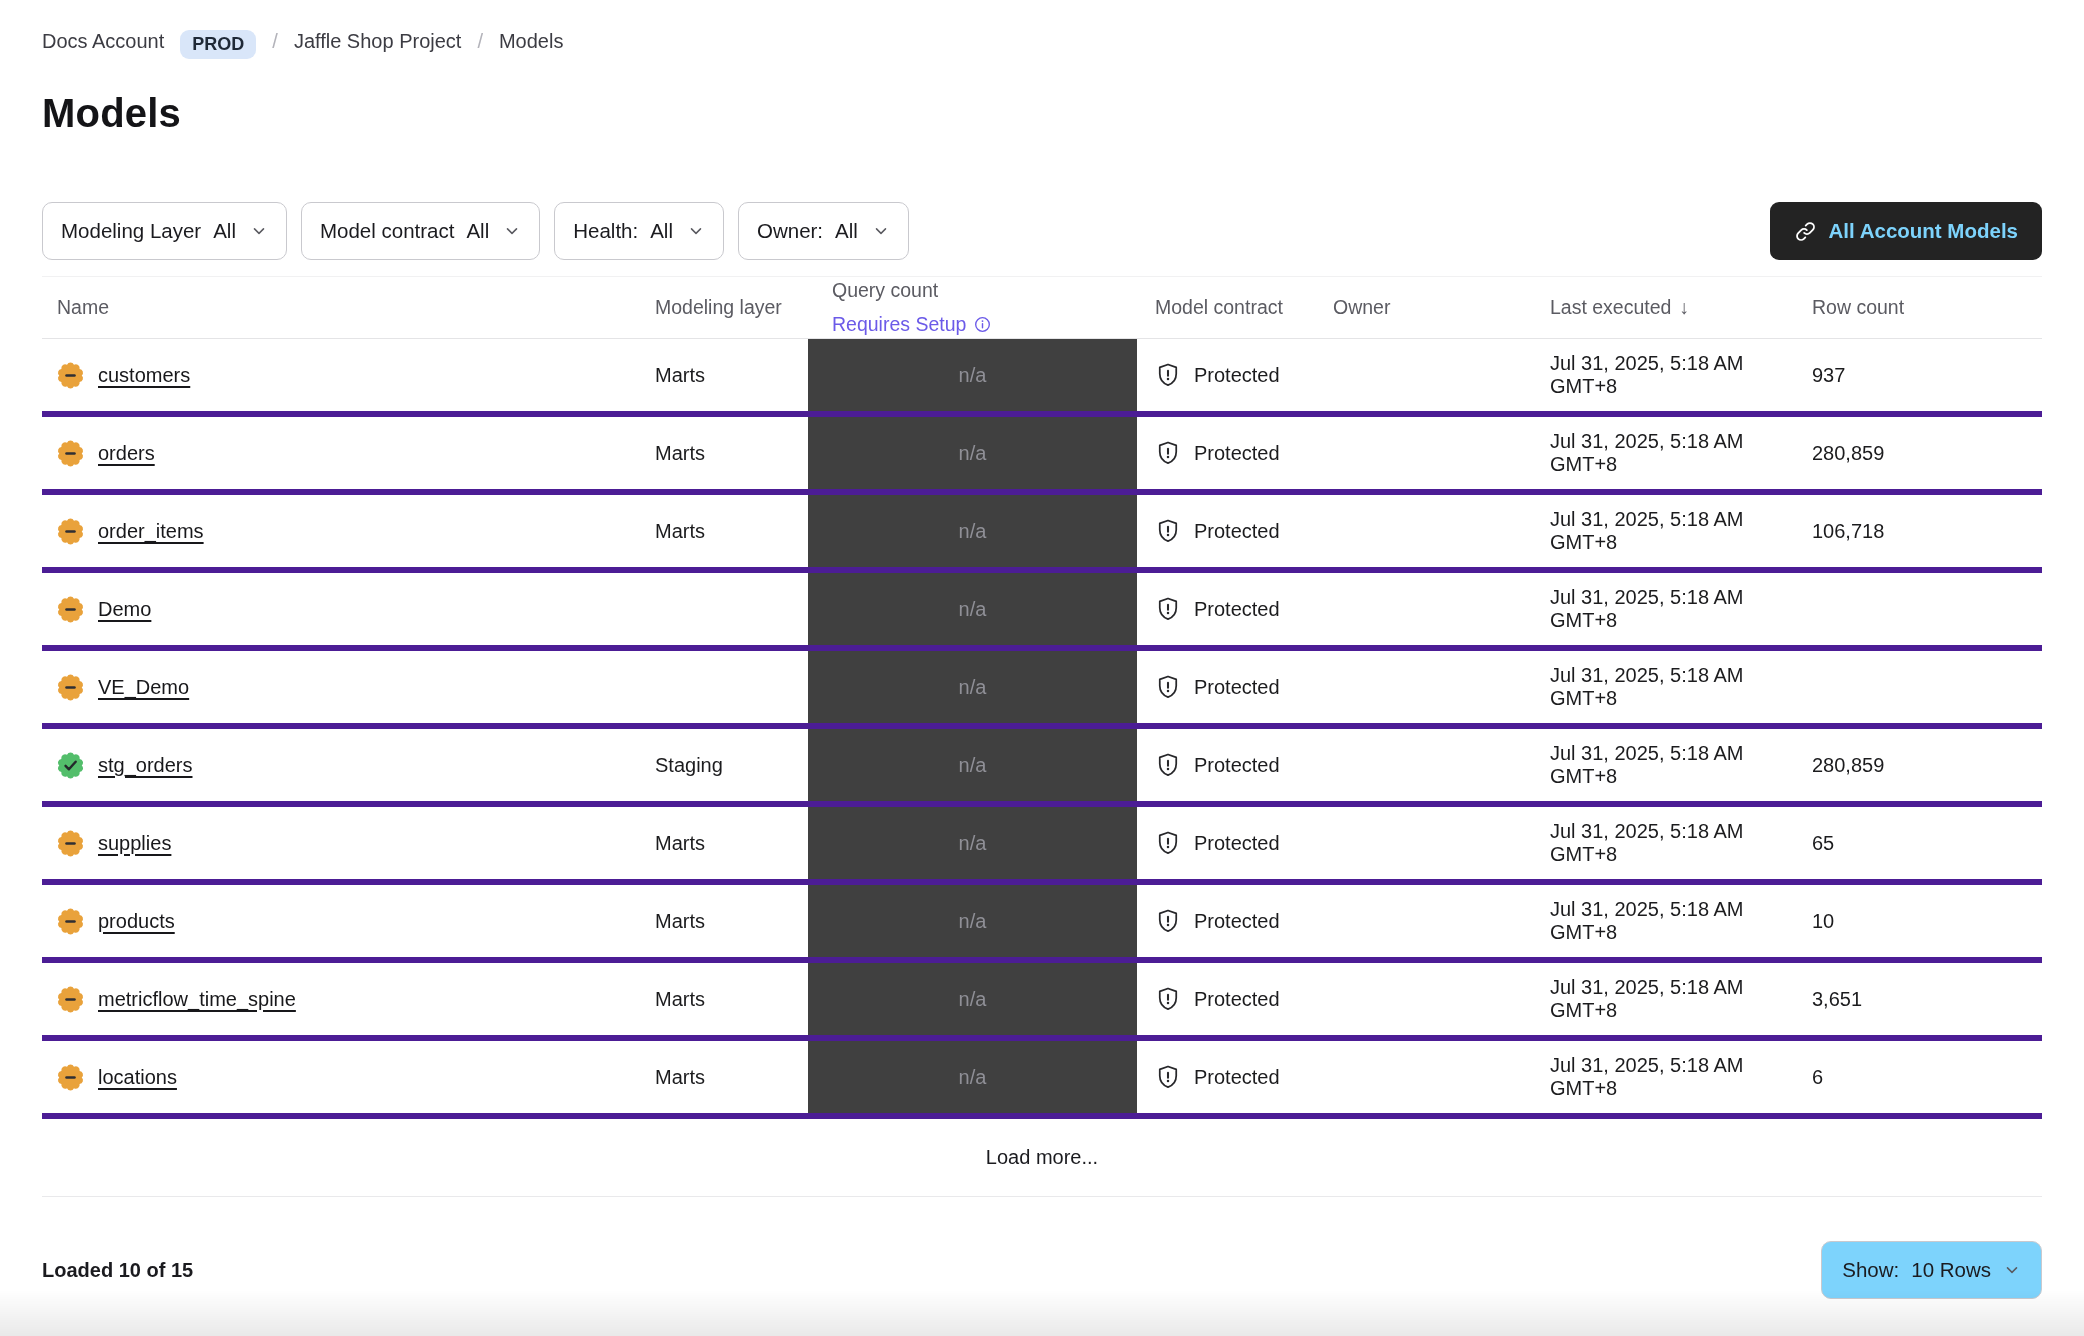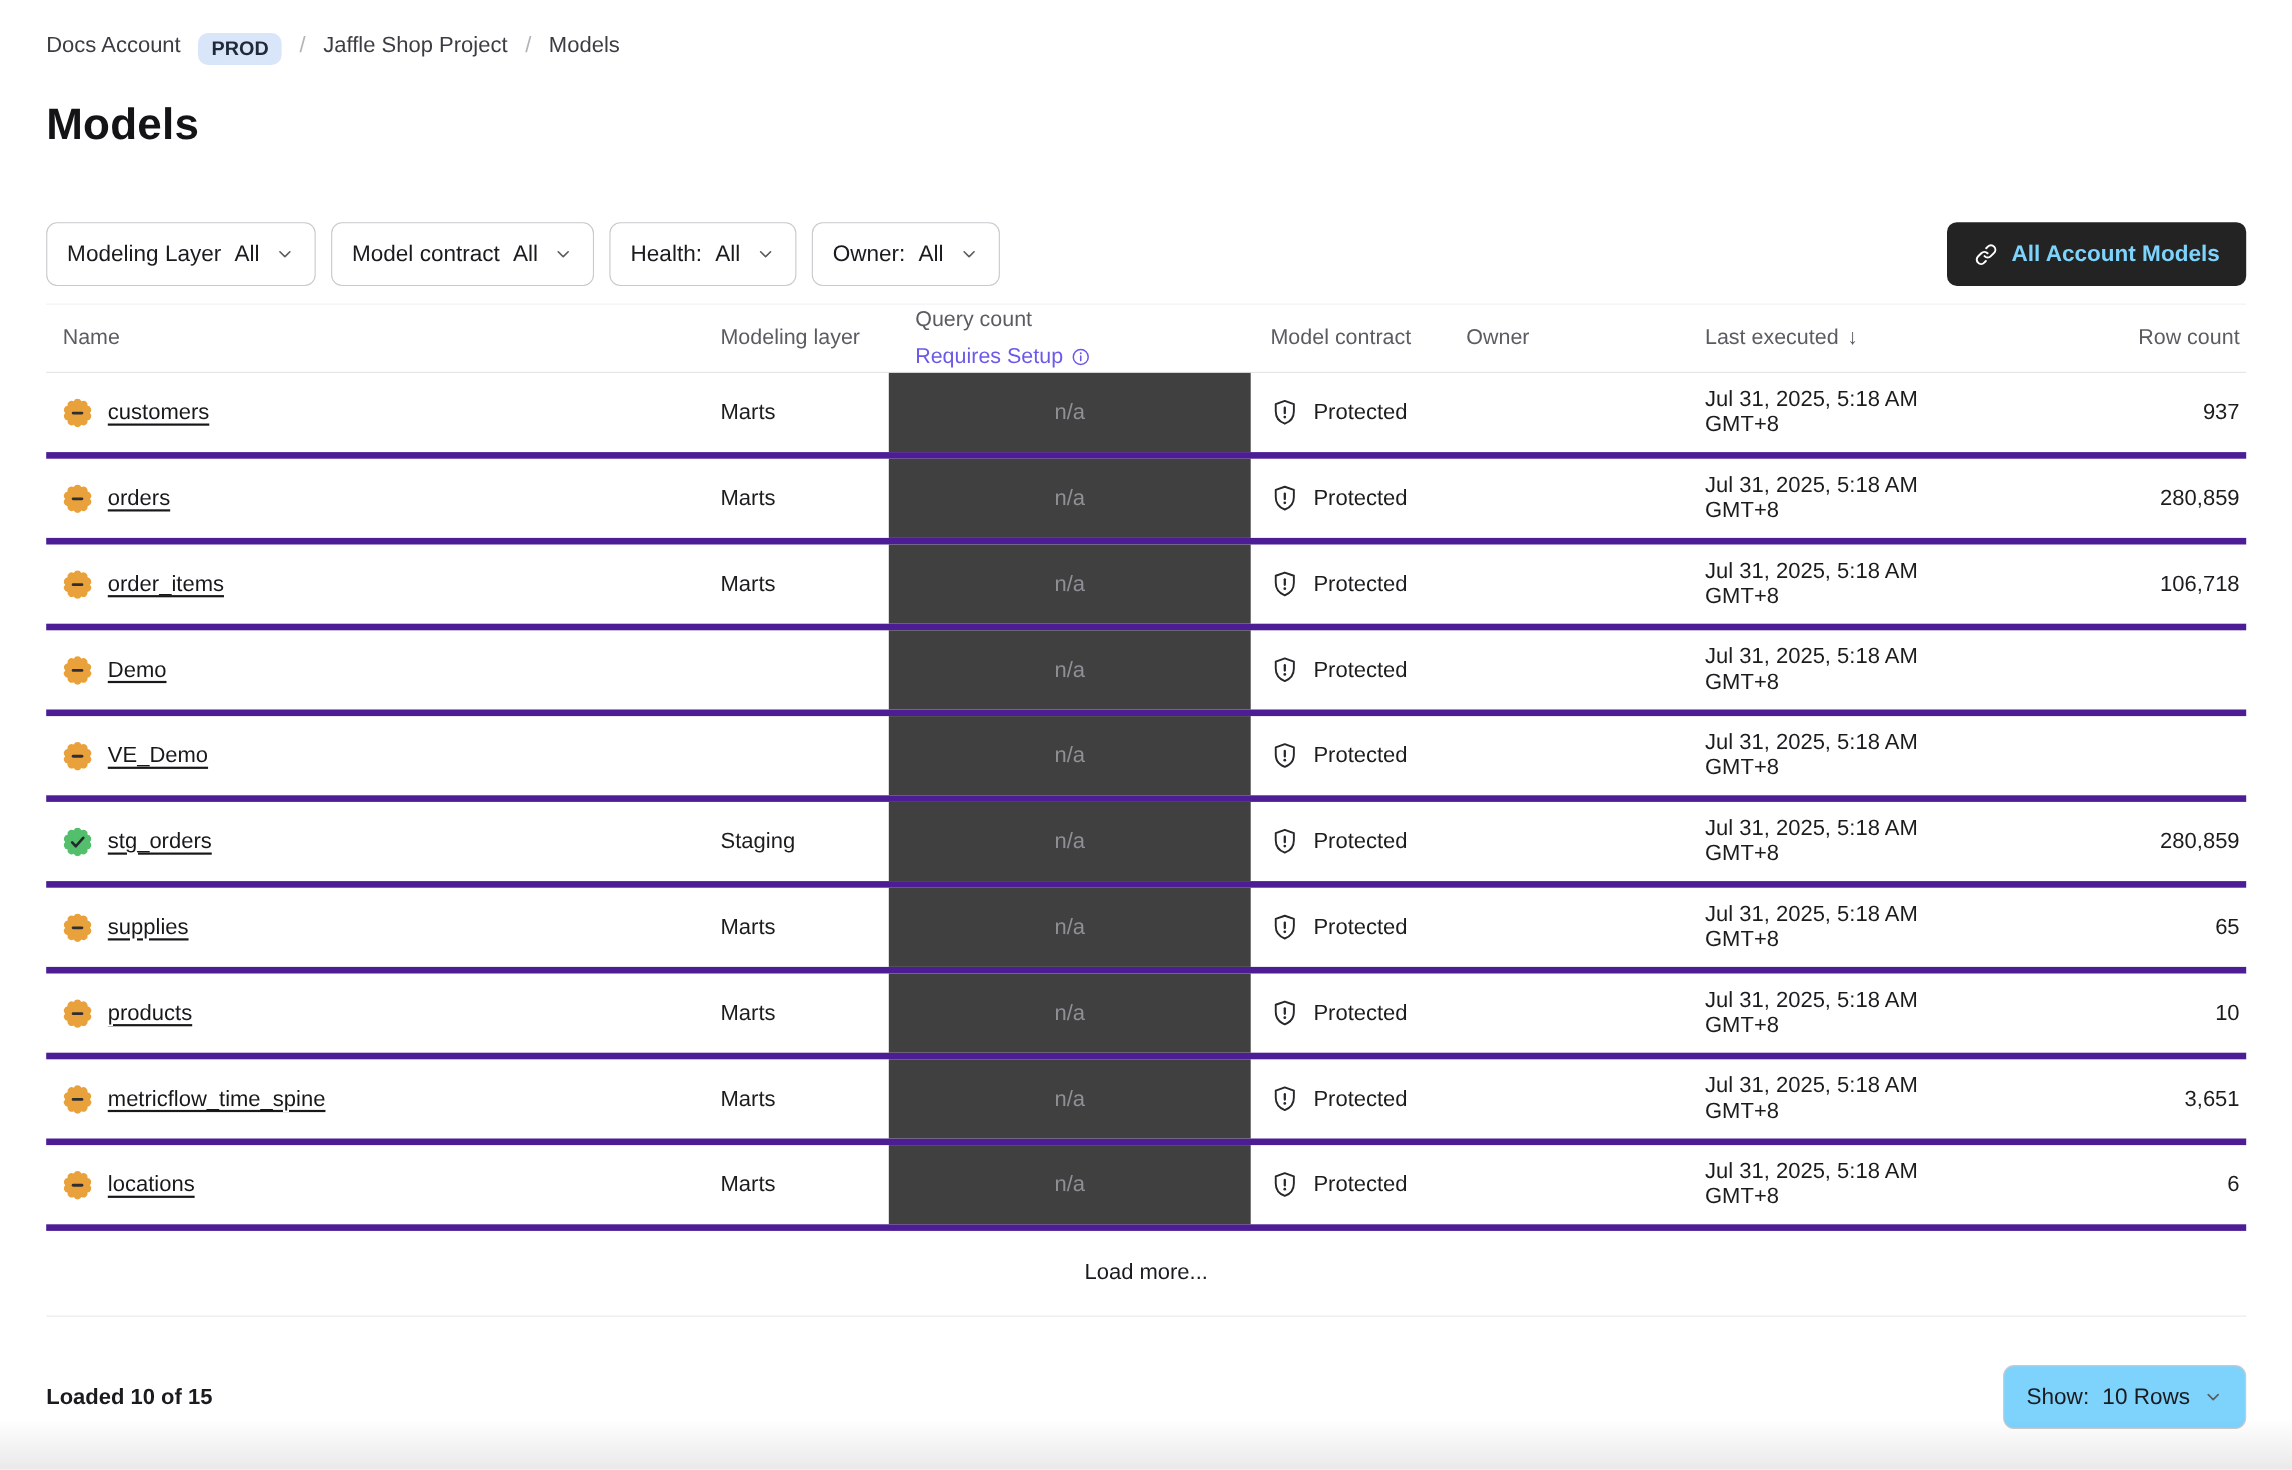--- a/index.html
+++ b/index.html
@@ -34,21 +34,21 @@
     color:#5b5b62; font-size:19.5px; }
   .th { font-weight:400; }
   .trow { height:78px; border-bottom:6px solid #4c1d95; font-size:20px; }
   .cell.name-cell { padding-left:15px; display:flex; align-items:center; gap:14px; }
   .cell.layer { padding-left:5px; }
   .cell.query { text-align:center; }
   .trow .cell.query { background:#404040; height:100%; display:flex; align-items:center; justify-content:center; color:#8f8f96; }
   .cell.contract { padding-left:18px; display:flex; align-items:center; gap:13px; }
   .cell.owner { padding-left:8px; }
   .cell.last { padding-left:68px; }
-  .cell.rowcount { text-align:right; padding-right:6px; }
+  .cell.rowcount { text-align:left; padding-right:6px; }
 
   .qc-head { display:flex; flex-direction:column; gap:9px; padding-left:24px; line-height:1.3; }
   .setup-link { color:#6b5ae8; font-weight:500; text-decoration:none; display:inline-flex; align-items:center; gap:7px; cursor:pointer; }
   .sort-arrow { margin-left:8px; color:#5b5b62; }
 
   .model-link { color:#18181b; font-weight:500; text-decoration:underline; text-underline-offset:4px;
     text-decoration-thickness:1.5px; cursor:pointer; }
 
   .badge { width:27px; height:27px; display:inline-flex; }
   .badge svg { width:27px; height:27px; }

